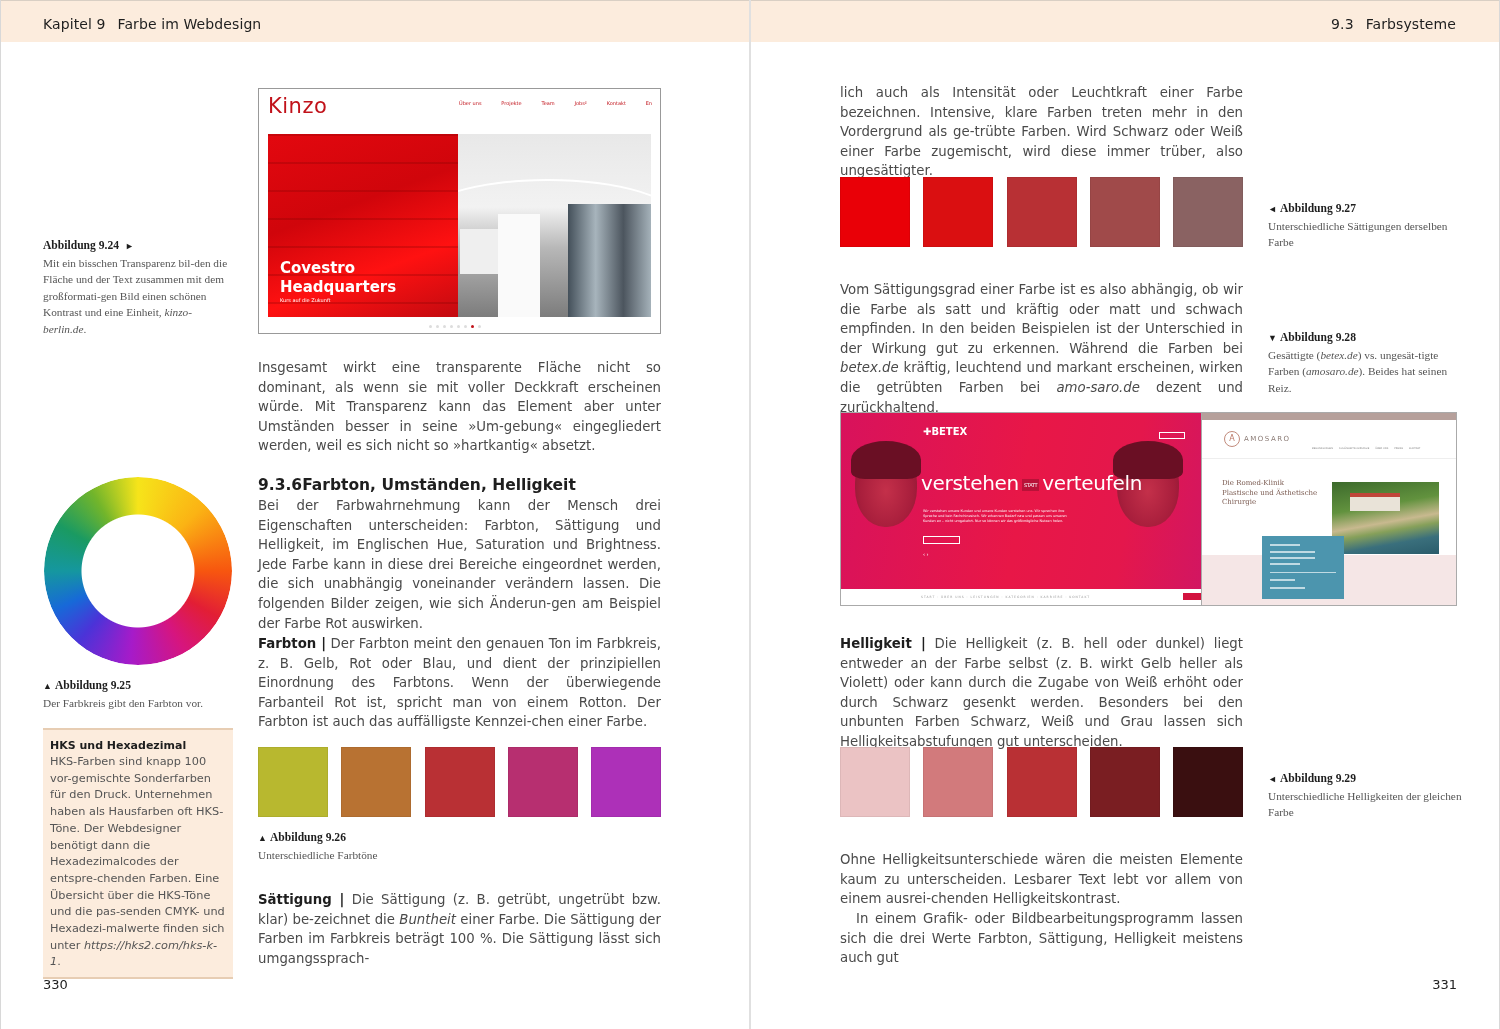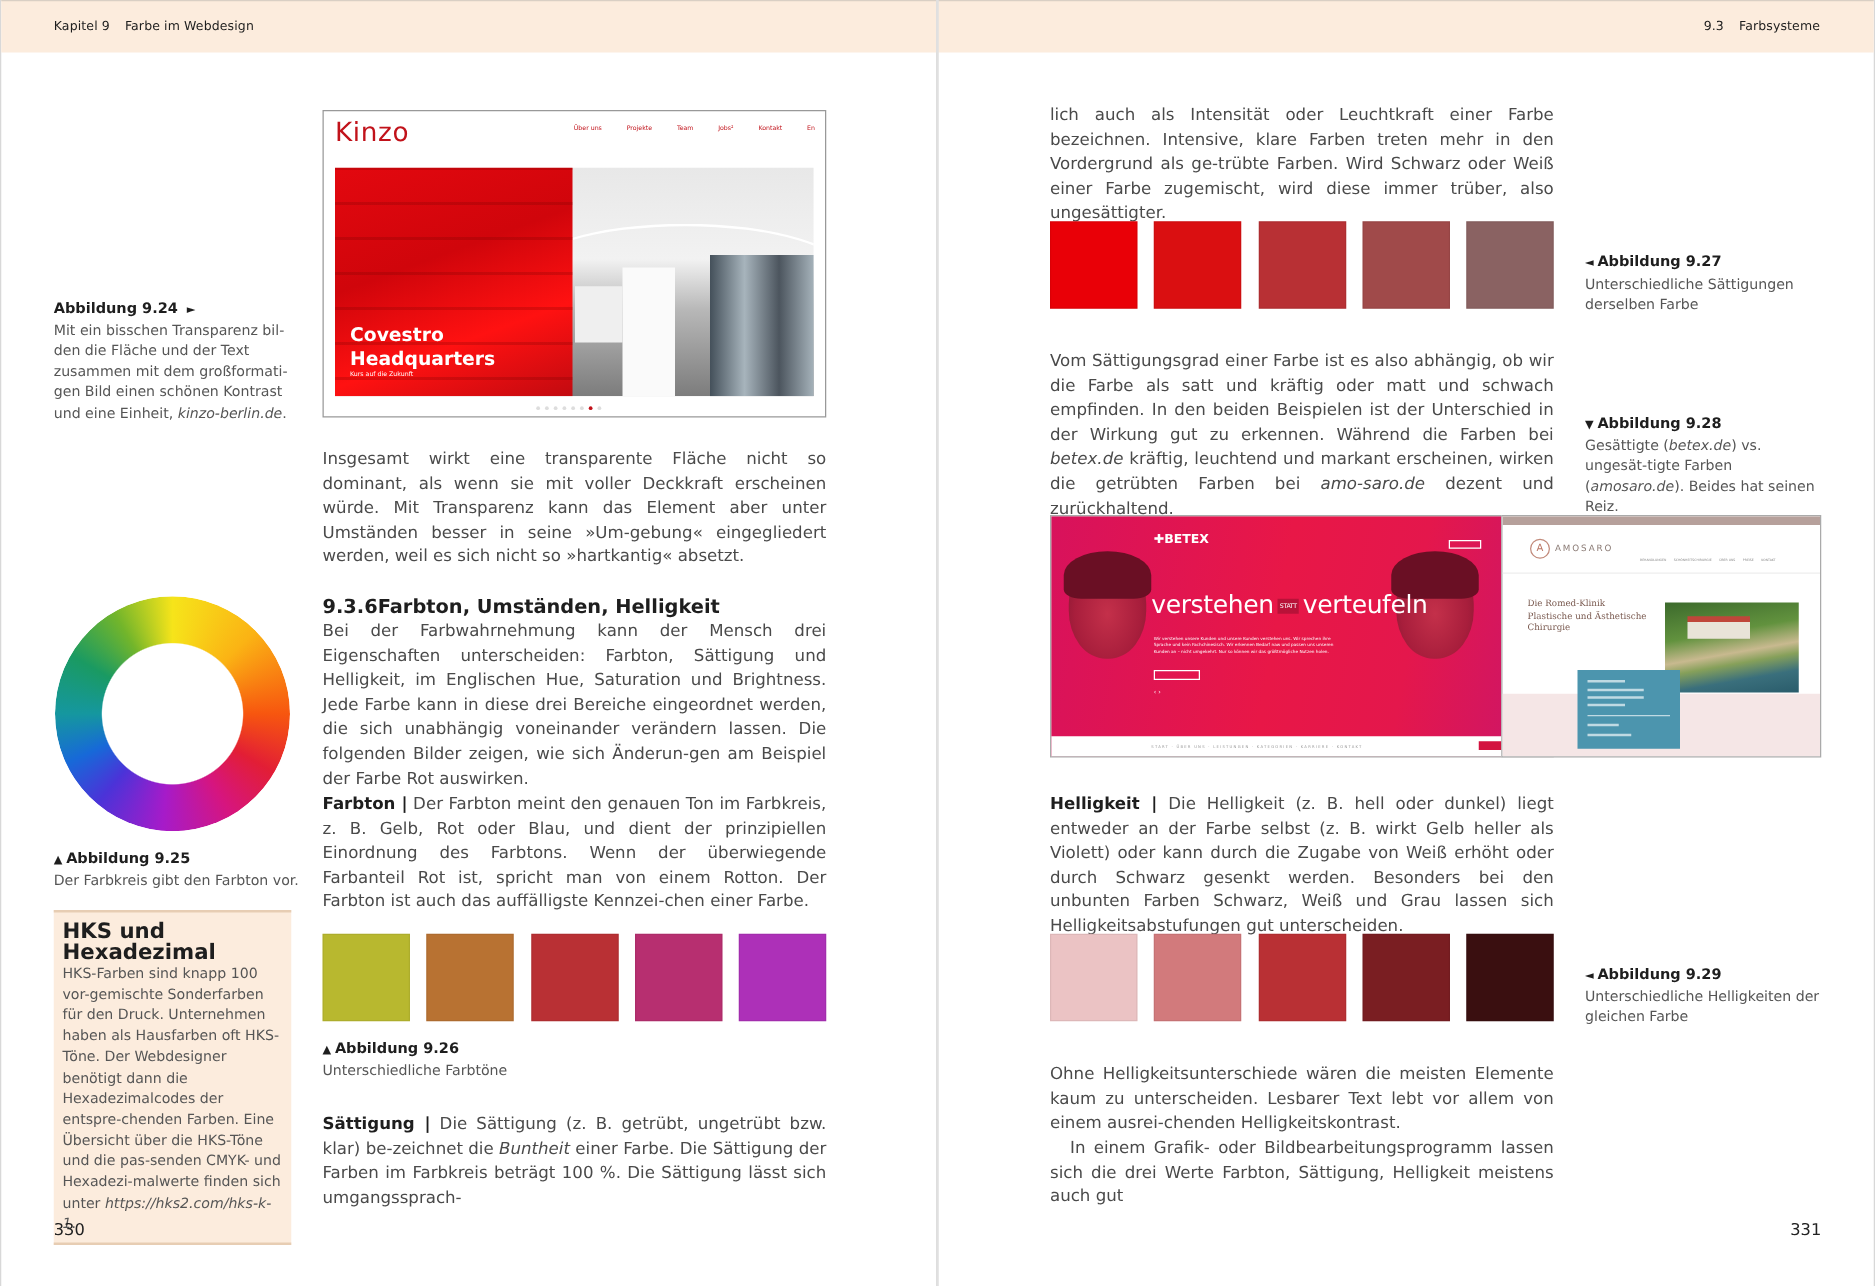--- a/index.html
+++ b/index.html
@@ -4,42 +4,42 @@
   <style>
     * { box-sizing: border-box; margin: 0; padding: 0; }
     html, body { width: 1500px; height: 1029px; overflow: hidden; background: #fff; }
     body { font-family: "DejaVu Sans", sans-serif; color: #3a3a3a; position: relative; }
 
     .page { position: absolute; top: 0; height: 1029px; background: #fff; }
     .page.left { left: 0; width: 750px; border-right: 1px solid #cfcfcf; border-left: 1px solid #d8d8d8; }
     .page.right { left: 750px; width: 750px; border-right: 1px solid #d8d8d8; }
 
     .header { position: absolute; top: 0; left: 0; right: 0; height: 42px; background: #fcecdd; border-top: 1px solid #d9cfc4; }
-    .header .txt { position: absolute; top: 15px; font-size: 10px; color: #1e1e1e; letter-spacing: 0.1px; }
+    .header .txt { position: absolute; top: 15px; font-size: 14px; color: #1e1e1e; letter-spacing: 0.1px; }
     .header .txt .num { margin-right: 12px; }
 
     .pageno { position: absolute; top: 977px; font-size: 13px; color: #222; }
 
     .abs { position: absolute; }
     .body-text { font-size: 13.3px; line-height: 19.6px; color: #4a4a4a; text-align: justify; }
     .body-text b { color: #1e1e1e; font-weight: bold; }
     .body-text i, .cap i { font-style: italic; }
 
-    .cap { font-size: 11.3px; line-height: 16.6px; color: #555; }
+    .cap { font-size: 11.3px; line-height: 16.6px; color: #555; font-family: Liberation Serif, serif; }
     .cap .ttl { color: #1e1e1e; font-weight: bold; font-size: 11.6px; display: block; }
     .cap .arrow { font-size: 9px; margin: 0 3px; }
 
     h2.section { font-size: 15.5px; color: #1e1e1e; font-weight: bold; }
     h2.section .sn { }
 
     .swatches { display: flex; justify-content: space-between; }
     .swatch { width: 70px; height: 70px; border: 1px solid rgba(0,0,0,0.06); }
 
     .hks-box { background: #fcecdd; border-top: 2px solid #e7cdb3; border-bottom: 2px solid #e7cdb3; padding: 7px 6px 6px 7px; }
-    .hks-box .bt { font-weight: bold; color: #1e1e1e; font-size: 17px; line-height: 17px; }
+    .hks-box .bt { font-weight: bold; color: #1e1e1e; font-size: 11px; line-height: 17px; }
     .hks-box .bb { font-size: 11.3px; line-height: 16.7px; color: #555; }
 
     
     .kinzo { border: 1px solid #999; background: #fff; overflow: hidden; }
     .kinzo .logo { position: absolute; left: 9px; top: 5px; font-size: 21px; color: #c1121a; letter-spacing: 0.5px; }
     .kinzo .nav { position: absolute; top: 11px; left: 200px; right: 8px; display: flex; justify-content: space-between; font-size: 5px; color: #c1121a; }
     .kinzo .hero { position: absolute; left: 9px; top: 45px; width: 383px; height: 183px; overflow: hidden; }
     .kinzo .hero .photo { position: absolute; inset: 0;
       background:
         linear-gradient(180deg, #e8e8e8 0%, #f2f2f2 40%, #b8b8b8 62%, #7c7c7c 100%); }

